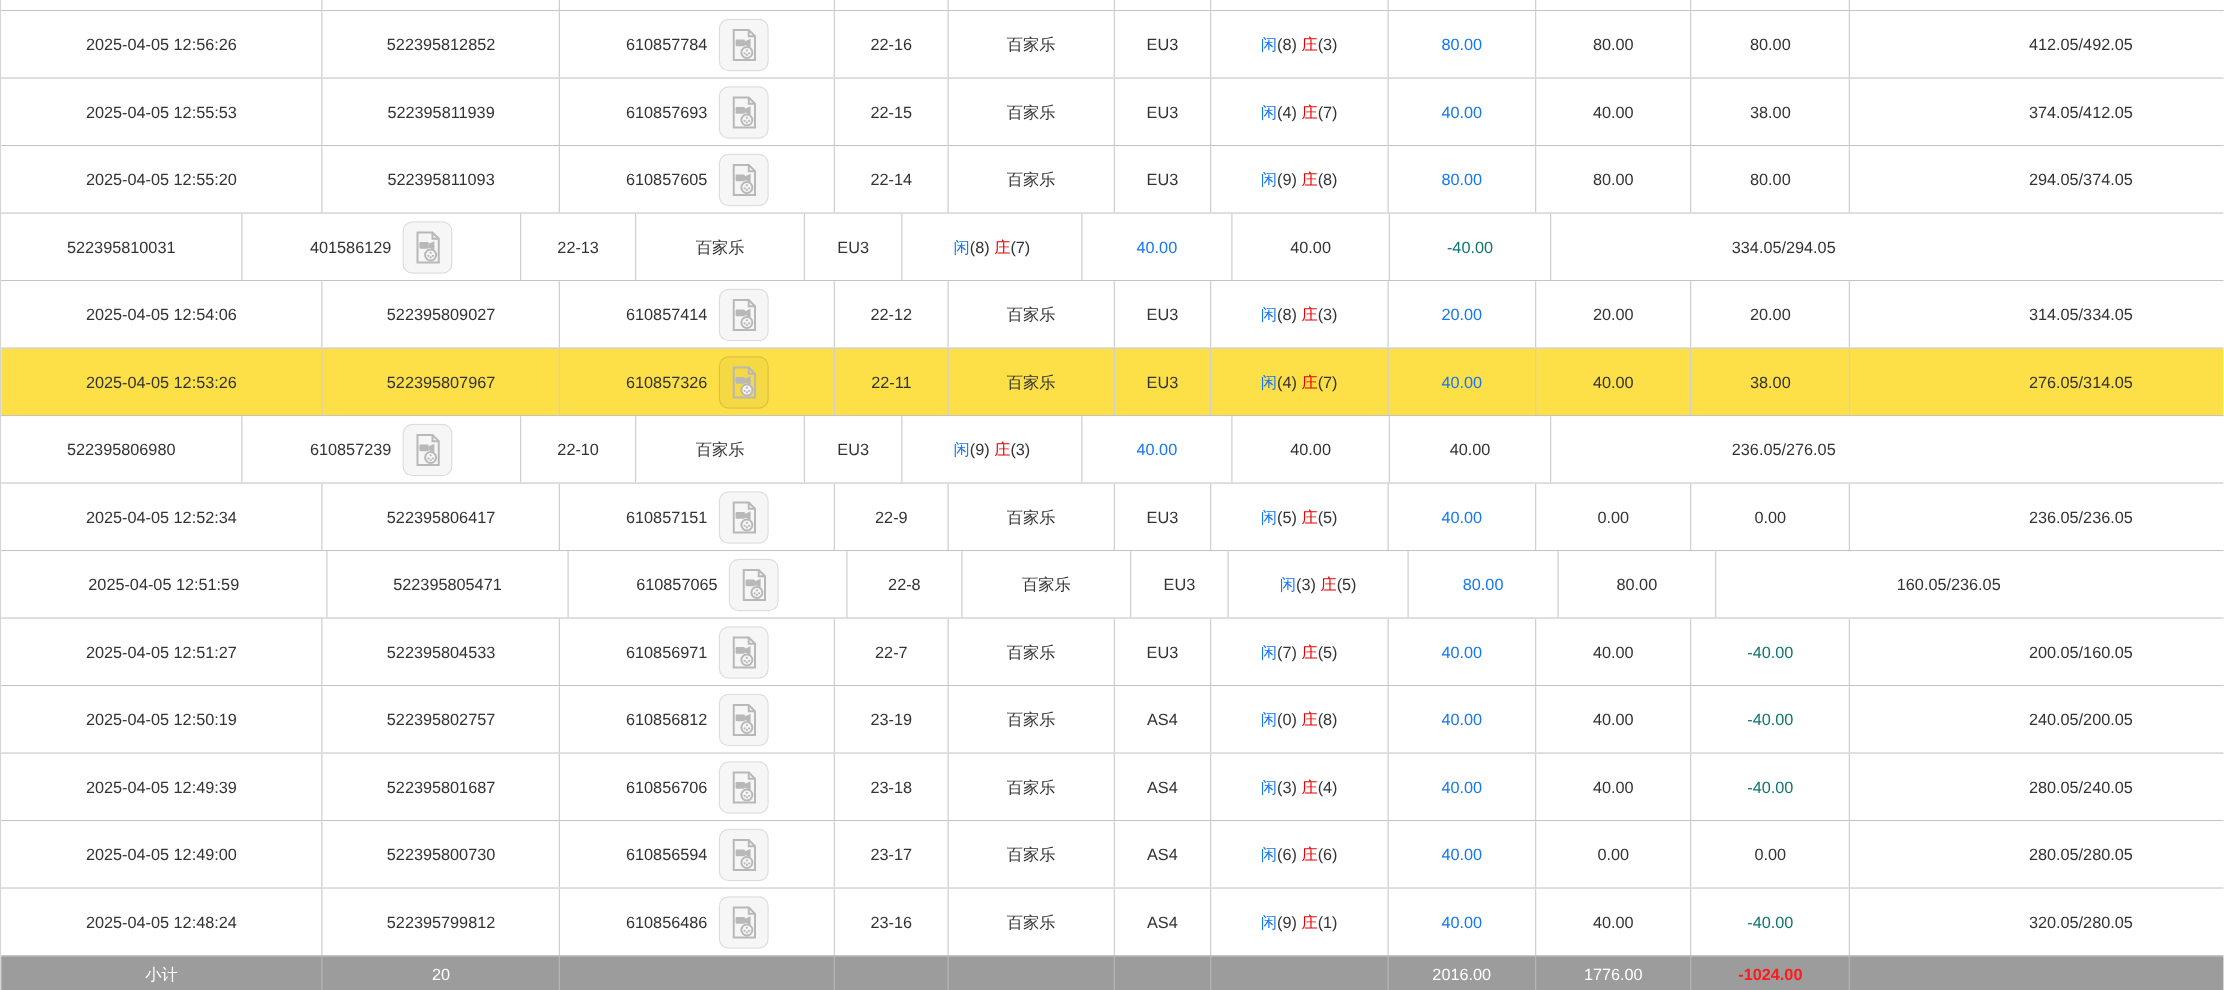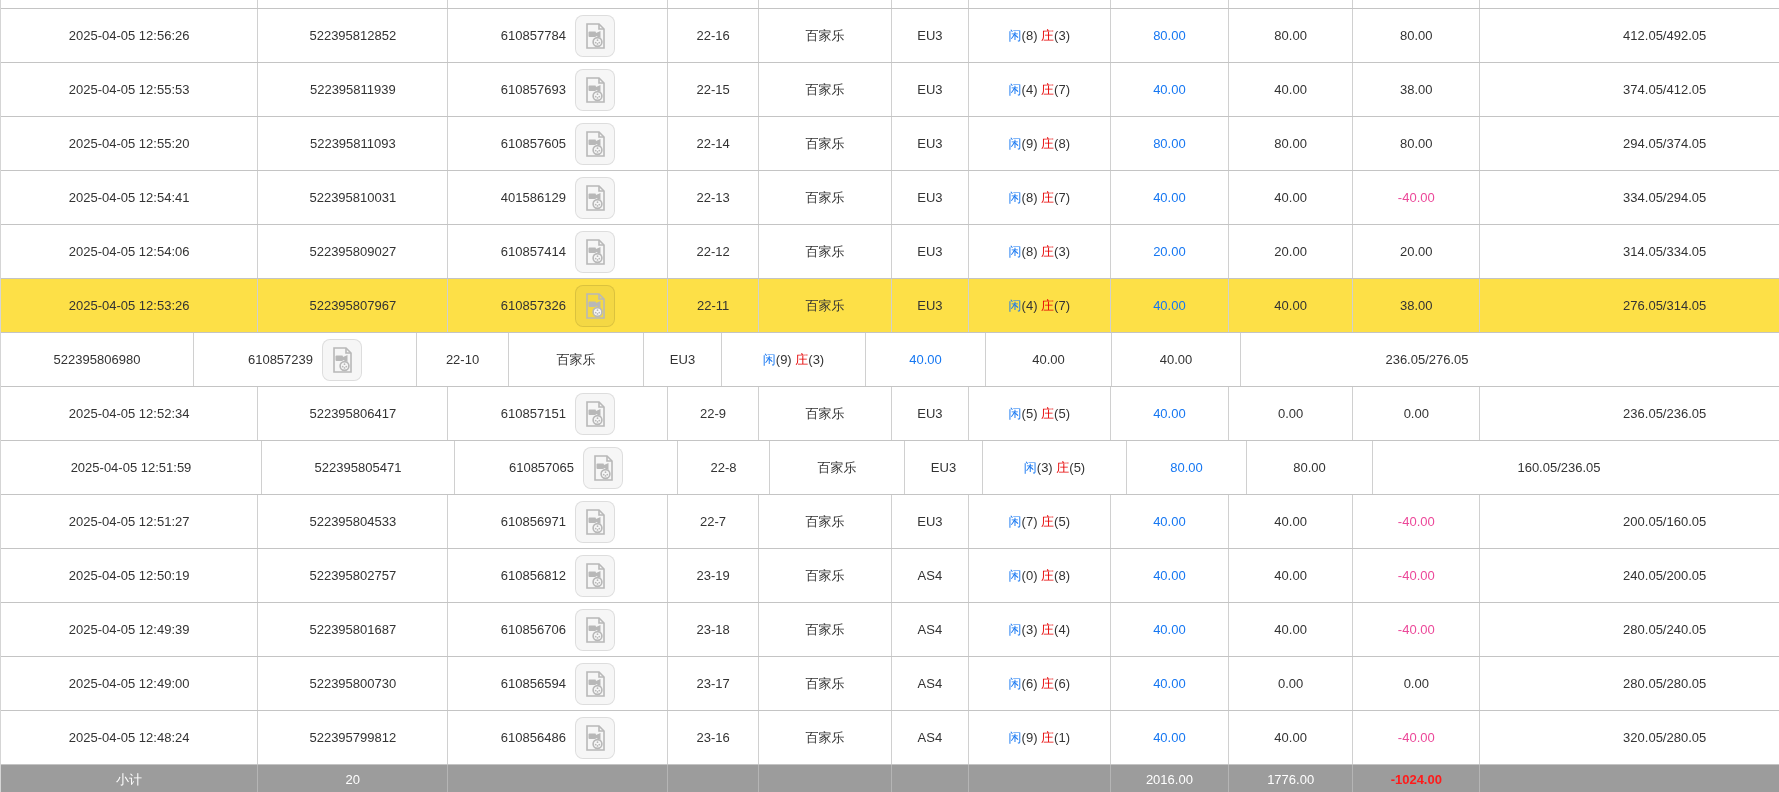--- a/index.html
+++ b/index.html
@@ -16,21 +16,21 @@
     display:flex;align-items:center;justify-content:center;
     border-right:1px solid #d0d0d0;box-sizing:border-box;
     height:100%;white-space:nowrap;overflow:hidden;
   }
   
   .c1{width:261px;} .c2{width:193px;} .c3{width:223px;} .c4{width:92px;}
   .c5{width:135px;} .c6{width:78px;} .c7{width:144px;} .c8{width:120px;}
   .c9{width:126px;} .c10{width:129px;} .c11{width:302px;padding-left:70px;border-right:none;text-align:right;}
   .blue{color:#1677f2;}
   .red{color:#e60000;}
-  .neg{color:#ec4899;}
+  .neg{color:#0f766e;}
   .gameno{display:flex;align-items:center;gap:9px;justify-content:center;}
   .vbtn{
     width:40px;height:42px;border-radius:8px;cursor:pointer;
     background:rgba(0,0,0,0.035);border:1px solid rgba(0,0,0,0.10);
     display:flex;align-items:center;justify-content:center;box-sizing:border-box;
   }
   .vbtn svg{display:block;}
   
   .tr.foot{height:29px;background:#9c9c9c;color:#fff;border-bottom:none;}
   .tr.foot .td{border-right:1px solid #b5b5b5;}
@@ -157,21 +157,20 @@
     <div class="td c7">
       <span class="blue">闲</span><span>(9)</span>&nbsp;<span class="red">庄</span><span>(8)</span>
     </div>
     <div class="td c8 blue">80.00</div>
     <div class="td c9">80.00</div>
     <div class="td c10">80.00</div>
     <div class="td c11">294.05/374.05</div>
   </div>
 
   <div class="tr">
-    <div class="td c1">2025-04-05 12:54:41</div>
     <div class="td c2">522395810031</div>
     <div class="td c3">
       <span class="gameno">
         <span>401586129</span>
         <span class="vbtn">
           <span>
             <svg width="26" height="28" viewBox="0 0 26 28" fill="none" stroke="#b8b8b8" stroke-width="1.6">
               <path d="M5 2 h12 l5 5 v19 h-17 z"></path>
               <path d="M17 2 v5 h5"></path>
               <rect x="6.5" y="9.5" width="7.5" height="5.5" rx="1" fill="#b8b8b8" stroke="none"></rect>

